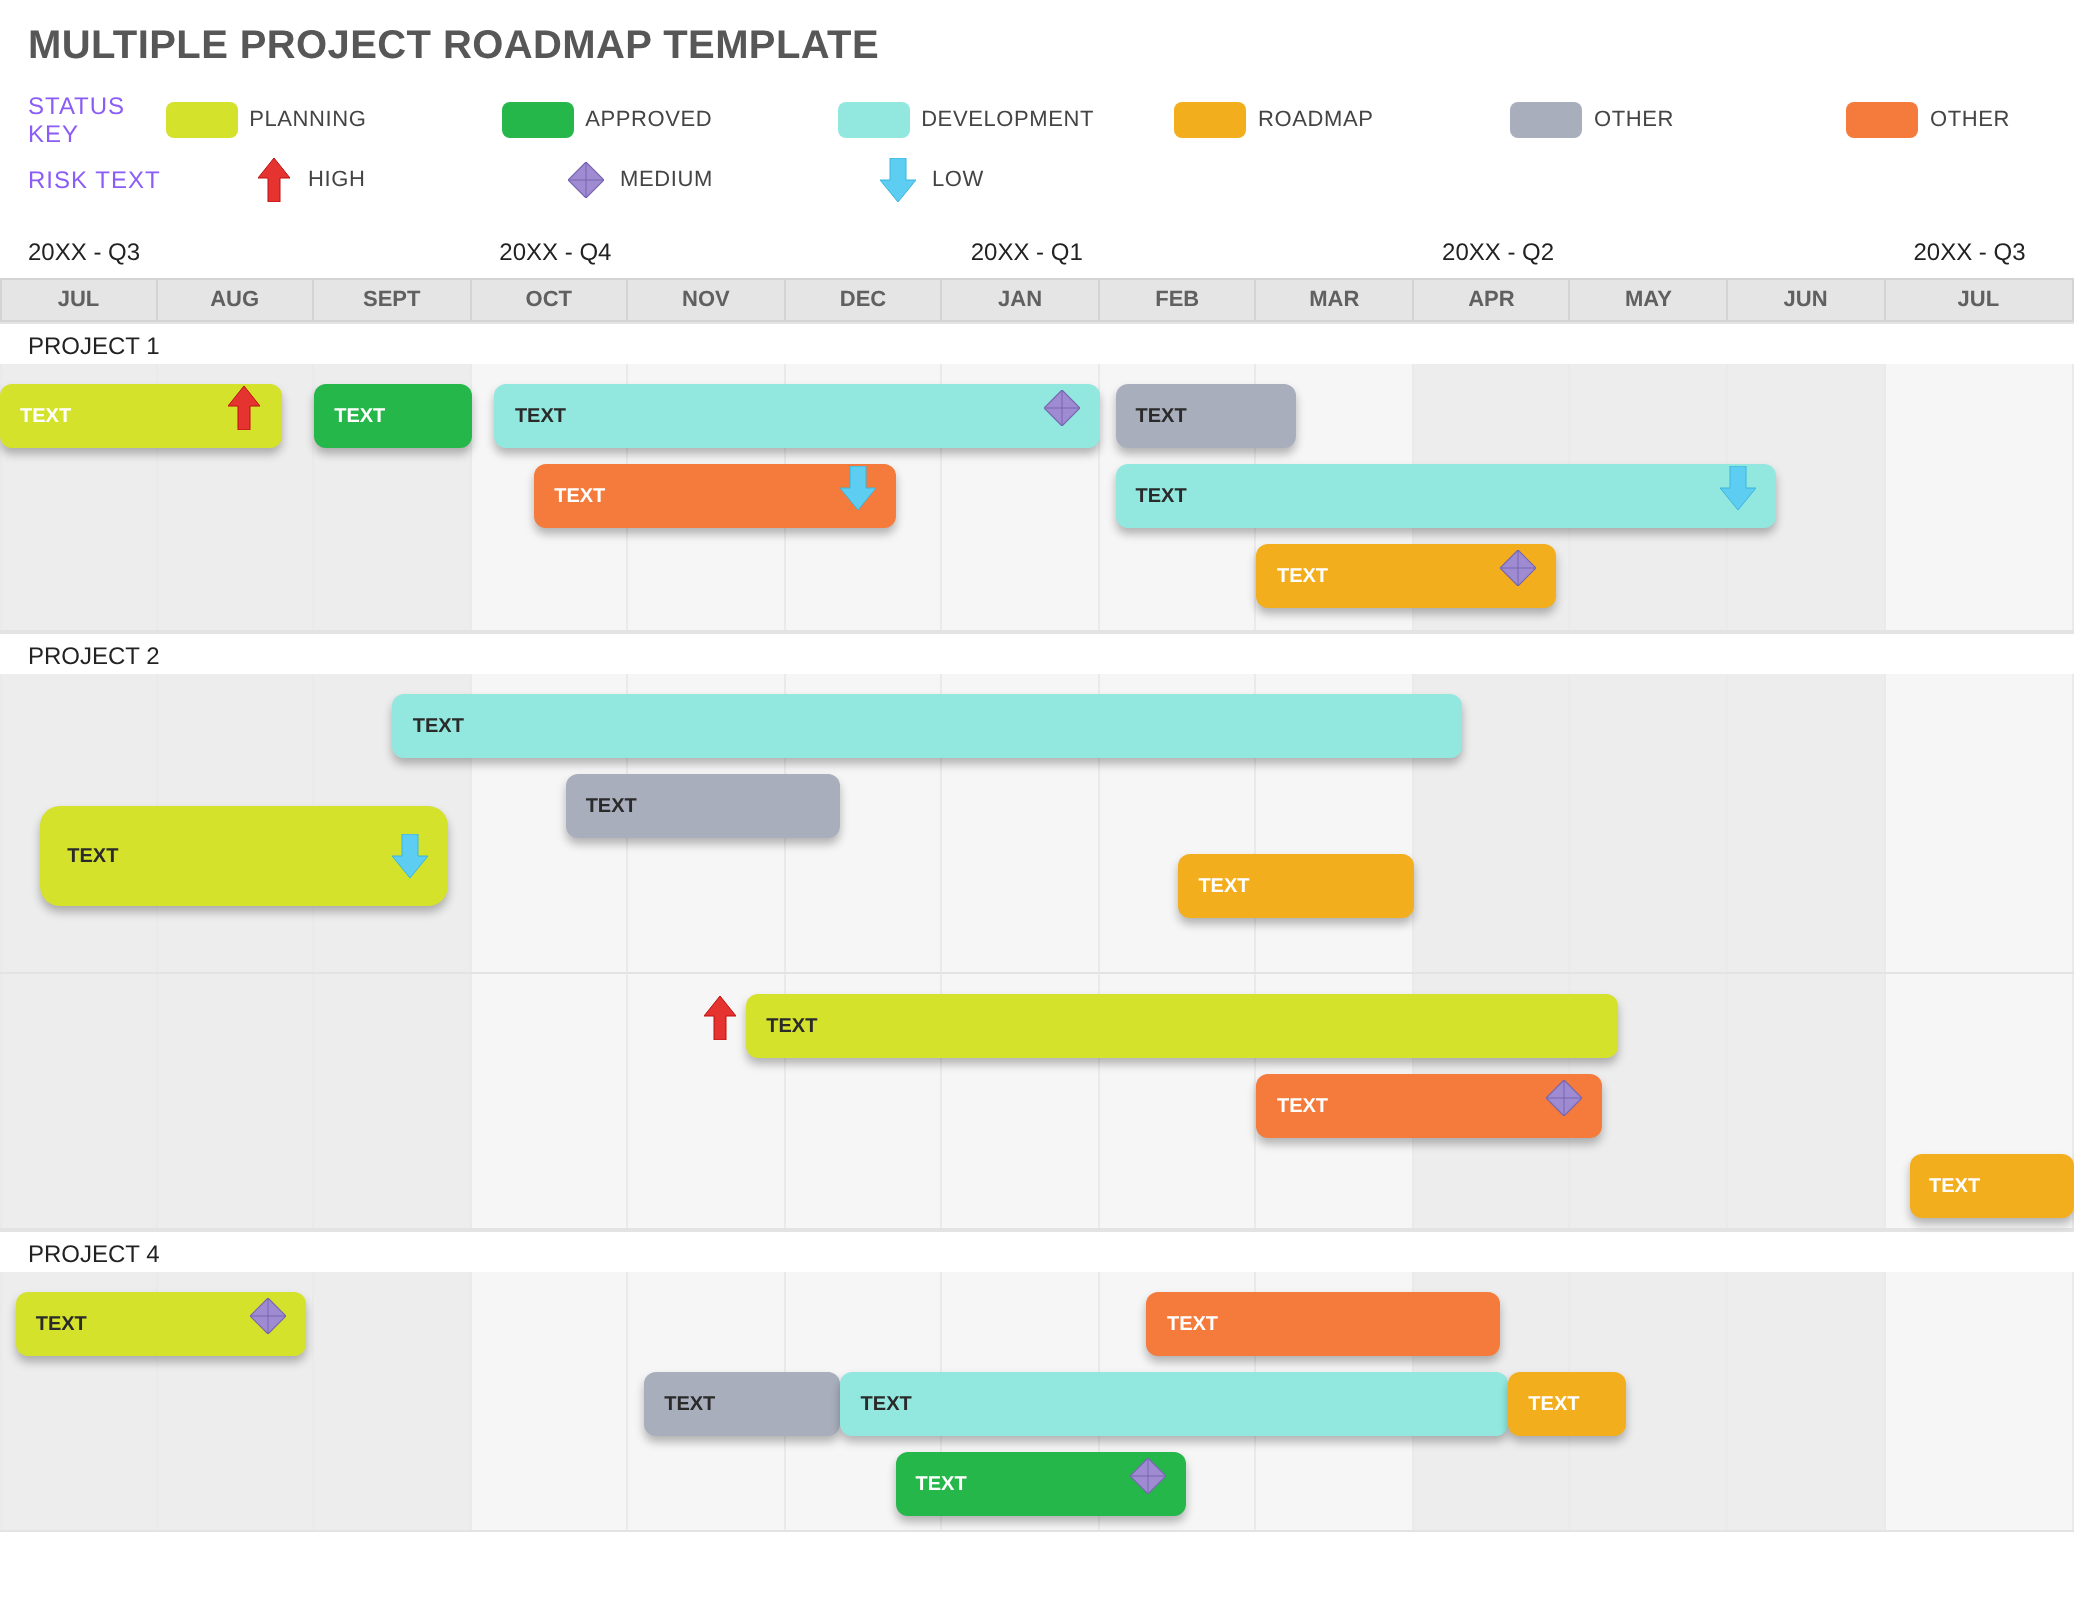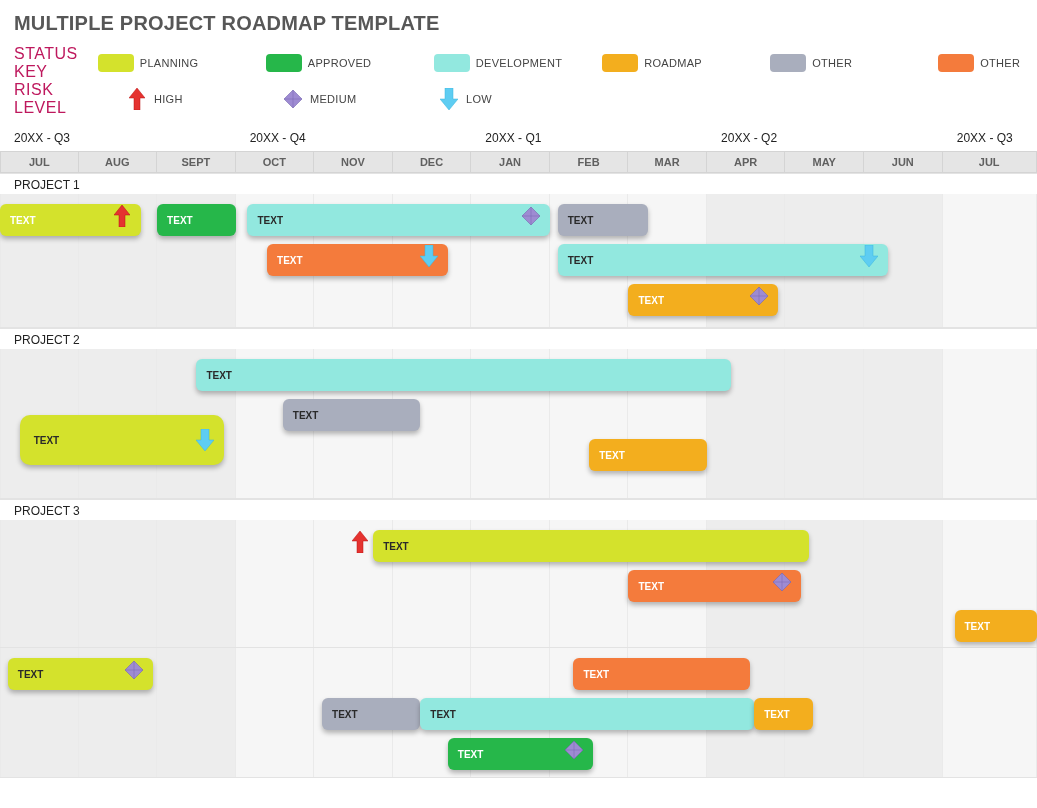--- a/index.html
+++ b/index.html
@@ -17,22 +17,22 @@
     letter-spacing: 0.2px;
   }
   .legend { padding: 2px 14px 4px 14px; }
   .legend-row {
     display: flex;
     align-items: center;
     gap: 20px;
     min-height: 30px;
   }
   .legend-label {
-    font-size: 16px;
-    color: #be185d;
+    font-size: 12px;
+    color: #8b5cf6;
     width: 92px;
     letter-spacing: 0.5px;
   }
   .legend-item {
     display: flex;
     align-items: center;
     gap: 6px;
     min-width: 128px;
   }
   .legend-item .swatch {
@@ -157,21 +157,21 @@
           <div class="swatch" style="background:#a9aebd"></div>
     <div class="txt">OTHER</div>
         </div>
         <div class="legend-item">
           <div class="swatch" style="background:#f47b3c"></div>
     <div class="txt">OTHER</div>
         </div>
       </div>
   </div>
   <div class="legend-row">
-    <div class="legend-label">RISK LEVEL</div>
+    <div class="legend-label">RISK TEXT</div>
     <div id="risk-legend" style="display:flex;gap:28px;">
         <div class="legend-item risk">
           <div style="width:22px;display:flex;justify-content:center">
             <svg width="16" height="22" viewBox="0 0 16 22">
               <path d="M8 0 L16 10 L11 10 L11 22 L5 22 L5 10 L0 10 Z" fill="#e53330" stroke="#b11" stroke-width="0.5"></path>
             </svg>
           </div>
     <div class="txt">HIGH</div>
         </div>
         <div class="legend-item risk">
@@ -291,21 +291,20 @@
         <div class="bar dark-text" style="background: rgb(146, 232, 223); left: 18.9394%; width: 51.5152%; top: 10px;">TEXT</div>
         <div class="bar dark-text" style="background: rgb(169, 174, 189); left: 27.2727%; width: 13.2576%; top: 50px;">TEXT</div>
         <div class="bar dark-text big" style="background: rgb(212, 226, 44); left: 1.89394%; width: 19.697%; top: 66px;">TEXT</div>
         <div class="risk-icon" style="left: calc(21.5909% - 28px); top: 80px;">
           <svg width="18" height="22" viewBox="0 0 18 22">
             <path d="M5 0 L13 0 L13 11 L18 11 L9 22 L0 11 L5 11 Z" fill="#5ecdf2" stroke="#3bb6dc" stroke-width="0.5"></path>
           </svg>
         </div>
         <div class="bar" style="background: rgb(243, 174, 30); left: 56.8182%; width: 11.3636%; top: 90px;">TEXT</div>
       </div>
-      <div class="project-header">PROJECT 3</div>
       <div class="project-body" style="height: 128px;">
         <div class="grid">
           <div class="col shade" style="width: 7.57576%;"></div>
           <div class="col shade" style="width: 7.57576%;"></div>
           <div class="col shade" style="width: 7.57576%;"></div>
           <div class="col light" style="width: 7.57576%;"></div>
           <div class="col light" style="width: 7.57576%;"></div>
           <div class="col light" style="width: 7.57576%;"></div>
           <div class="col light" style="width: 7.57576%;"></div>
           <div class="col light" style="width: 7.57576%;"></div>
@@ -323,20 +322,21 @@
         </div>
         <div class="bar" style="background: rgb(244, 123, 60); left: 60.6061%; width: 16.6667%; top: 50px;">TEXT</div>
         <div class="risk-icon" style="left: calc(77.2727% - 28px); top: 51px;">
           <svg width="18" height="18" viewBox="0 0 18 18">
             <path d="M9 0 L18 9 L9 18 L0 9 Z" fill="#9e8bd2" stroke="#7766b0" stroke-width="0.6"></path>
             <path d="M9 0 L9 18 M0 9 L18 9" stroke="#7766b0" stroke-width="0.5"></path>
           </svg>
         </div>
         <div class="bar" style="background: rgb(243, 174, 30); left: 92.0455%; width: 7.95455%; top: 90px;">TEXT</div>
       </div>
+      <div class="project-header">PROJECT 4</div>
       <div class="project-body" style="height: 130px;">
         <div class="grid">
           <div class="col shade" style="width: 7.57576%;"></div>
           <div class="col shade" style="width: 7.57576%;"></div>
           <div class="col shade" style="width: 7.57576%;"></div>
           <div class="col light" style="width: 7.57576%;"></div>
           <div class="col light" style="width: 7.57576%;"></div>
           <div class="col light" style="width: 7.57576%;"></div>
           <div class="col light" style="width: 7.57576%;"></div>
           <div class="col light" style="width: 7.57576%;"></div>

